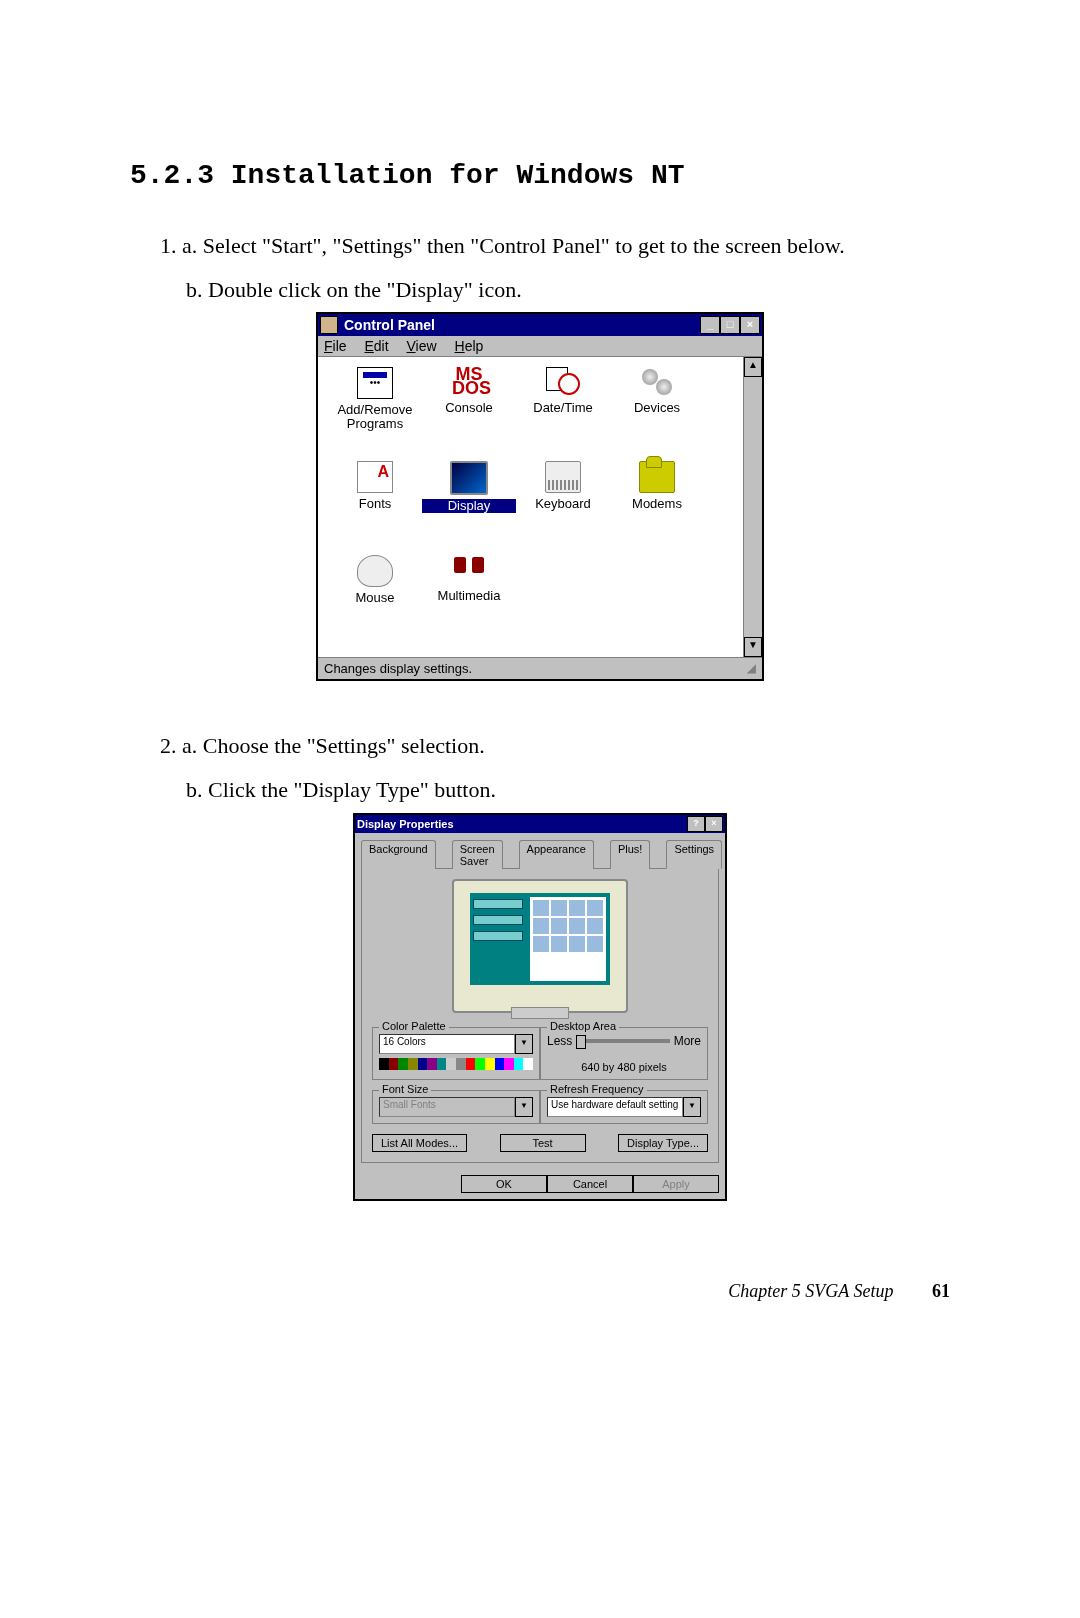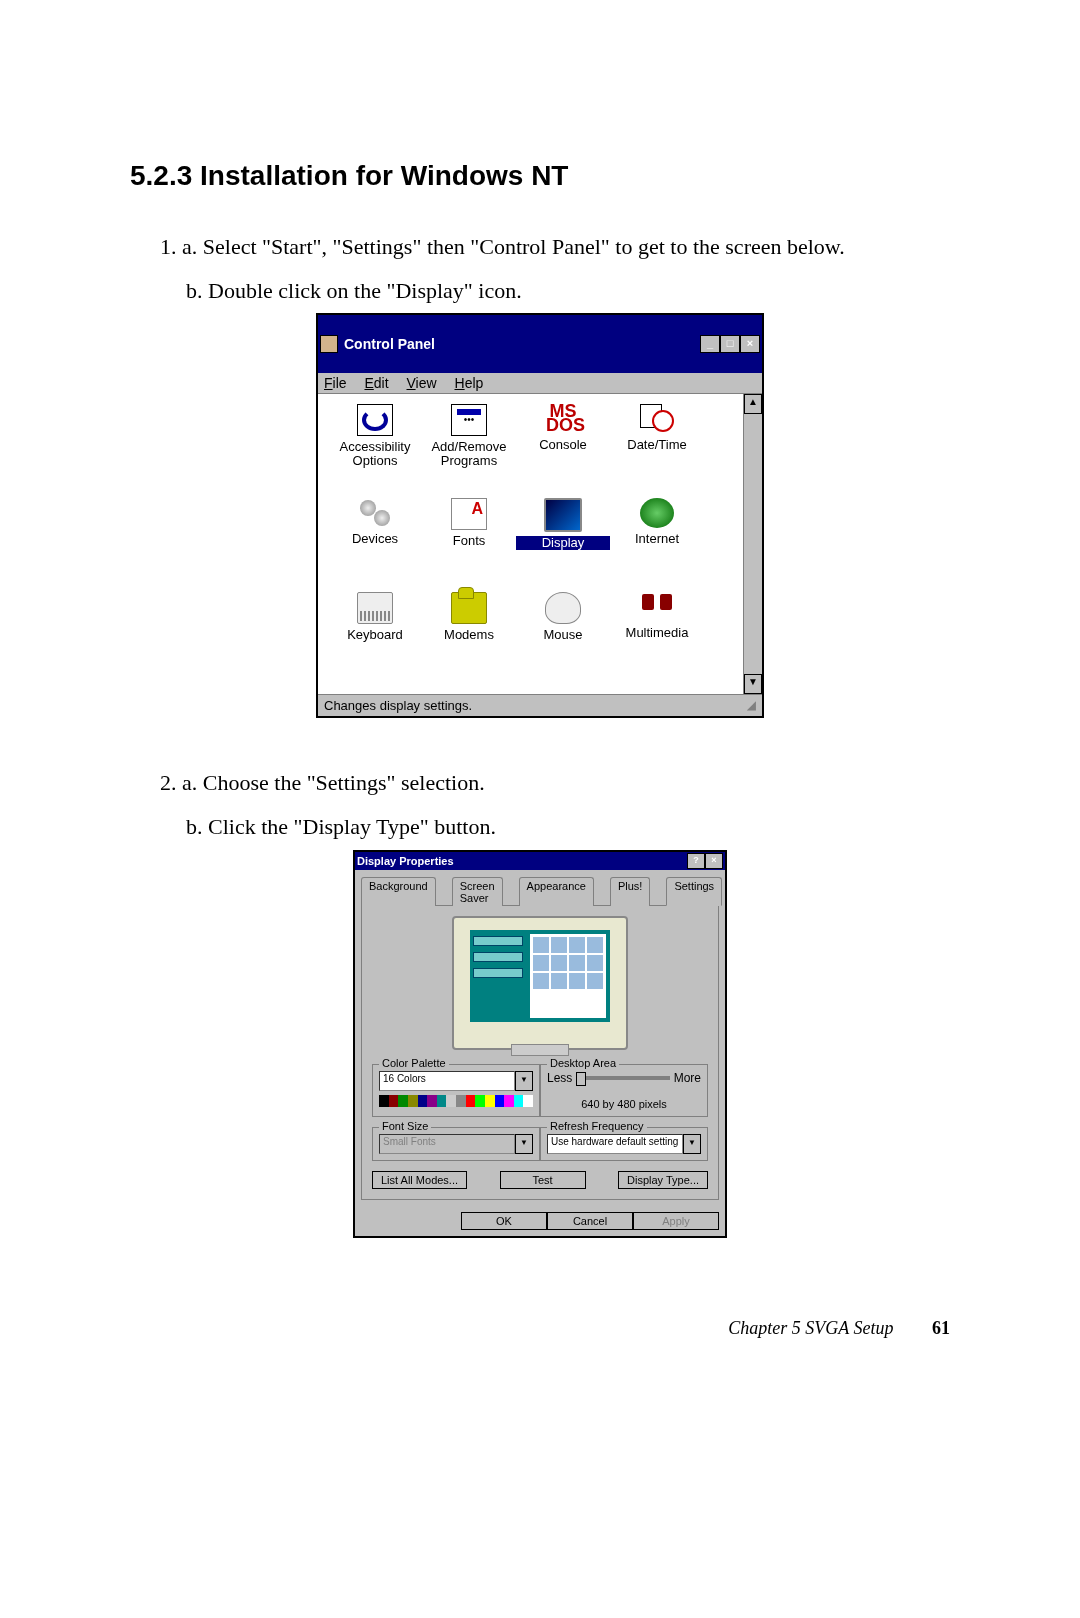--- a/index.html
+++ b/index.html
@@ -1,24 +1,24 @@
 <!DOCTYPE html>
 <html><head>
 <meta charset="utf-8">
 <style>
   body{margin:0;background:#fff;font-family:"Times New Roman",serif;color:#000;width:1080px}
   .page{padding:160px 130px 80px 130px}
-  h2{font-family:Liberation Sans, sans-serif;font-weight:bold;font-size:28px;margin:0 0 40px 0}
+  h2{font-family:Liberation Mono, monospace;font-weight:bold;font-size:28px;margin:0 0 40px 0}
   .body-text{font-size:22px;line-height:1.35}
   .step{margin:0 0 14px 30px}
   .step-ind{margin-left:56px}
   .win{margin:8px auto 50px auto;font-family:"MS Sans Serif",Tahoma,Arial,sans-serif}
   
   .cp{width:444px;border:2px solid #000;background:#c0c0c0}
-  .titlebar{background:#000080;color:#fff;display:flex;align-items:center;padding:20px 2px}
+  .titlebar{background:#000080;color:#fff;display:flex;align-items:center;padding:2px 2px}
   .titlebar .t-icon{width:16px;height:16px;background:#d2b48c;border:1px solid #000;margin-right:6px}
   .titlebar .t-text{font-weight:bold;font-size:14px;flex:1}
   .titlebar .wbtns{display:flex;gap:0}
   .wbtn{width:18px;height:16px;background:#c0c0c0;border:1px solid #000;font-size:11px;text-align:center;line-height:14px;font-weight:bold}
   .menubar{background:#c0c0c0;padding:2px 6px;font-size:14px;border-bottom:1px solid #808080}
   .menubar span{margin-right:14px}
   .menubar span u{text-decoration:underline}
   .iconarea{background:#fff;height:288px;padding:6px 2px 6px 10px;display:grid;grid-template-columns:repeat(4,94px);grid-auto-rows:94px;position:relative}
   .cpitem{text-align:center;font-size:13px;line-height:1.05}
   .cpitem .ic{width:34px;height:30px;margin:4px auto 4px auto}
@@ -107,24 +107,20 @@
         <span class="wbtn">×</span>
       </span>
     </div>
     <div class="menubar">
       <span><u>F</u>ile</span>
       <span><u>E</u>dit</span>
       <span><u>V</u>iew</span>
       <span><u>H</u>elp</span>
     </div>
     <div class="iconarea" id="cp-icons">
-      <div class="cpitem">
-          <div class="ic ic-access"></div>
-          <div class="lbl">Accessibility Options</div>
-        </div>
         <div class="cpitem">
           <div class="ic ic-addrem"></div>
           <div class="lbl">Add/Remove Programs</div>
         </div>
         <div class="cpitem">
           <div class="ic ic-console">MS DOS</div>
           <div class="lbl">Console</div>
         </div>
         <div class="cpitem">
           <div class="ic ic-date"></div>
@@ -134,24 +130,20 @@
           <div class="ic ic-devices"></div>
           <div class="lbl">Devices</div>
         </div>
         <div class="cpitem">
           <div class="ic ic-fonts"></div>
           <div class="lbl">Fonts</div>
         </div>
         <div class="cpitem sel">
           <div class="ic ic-display"></div>
           <div class="lbl">Display</div>
-        </div>
-        <div class="cpitem">
-          <div class="ic ic-internet"></div>
-          <div class="lbl">Internet</div>
         </div>
         <div class="cpitem">
           <div class="ic ic-kbd"></div>
           <div class="lbl">Keyboard</div>
         </div>
         <div class="cpitem">
           <div class="ic ic-modem"></div>
           <div class="lbl">Modems</div>
         </div>
         <div class="cpitem">

